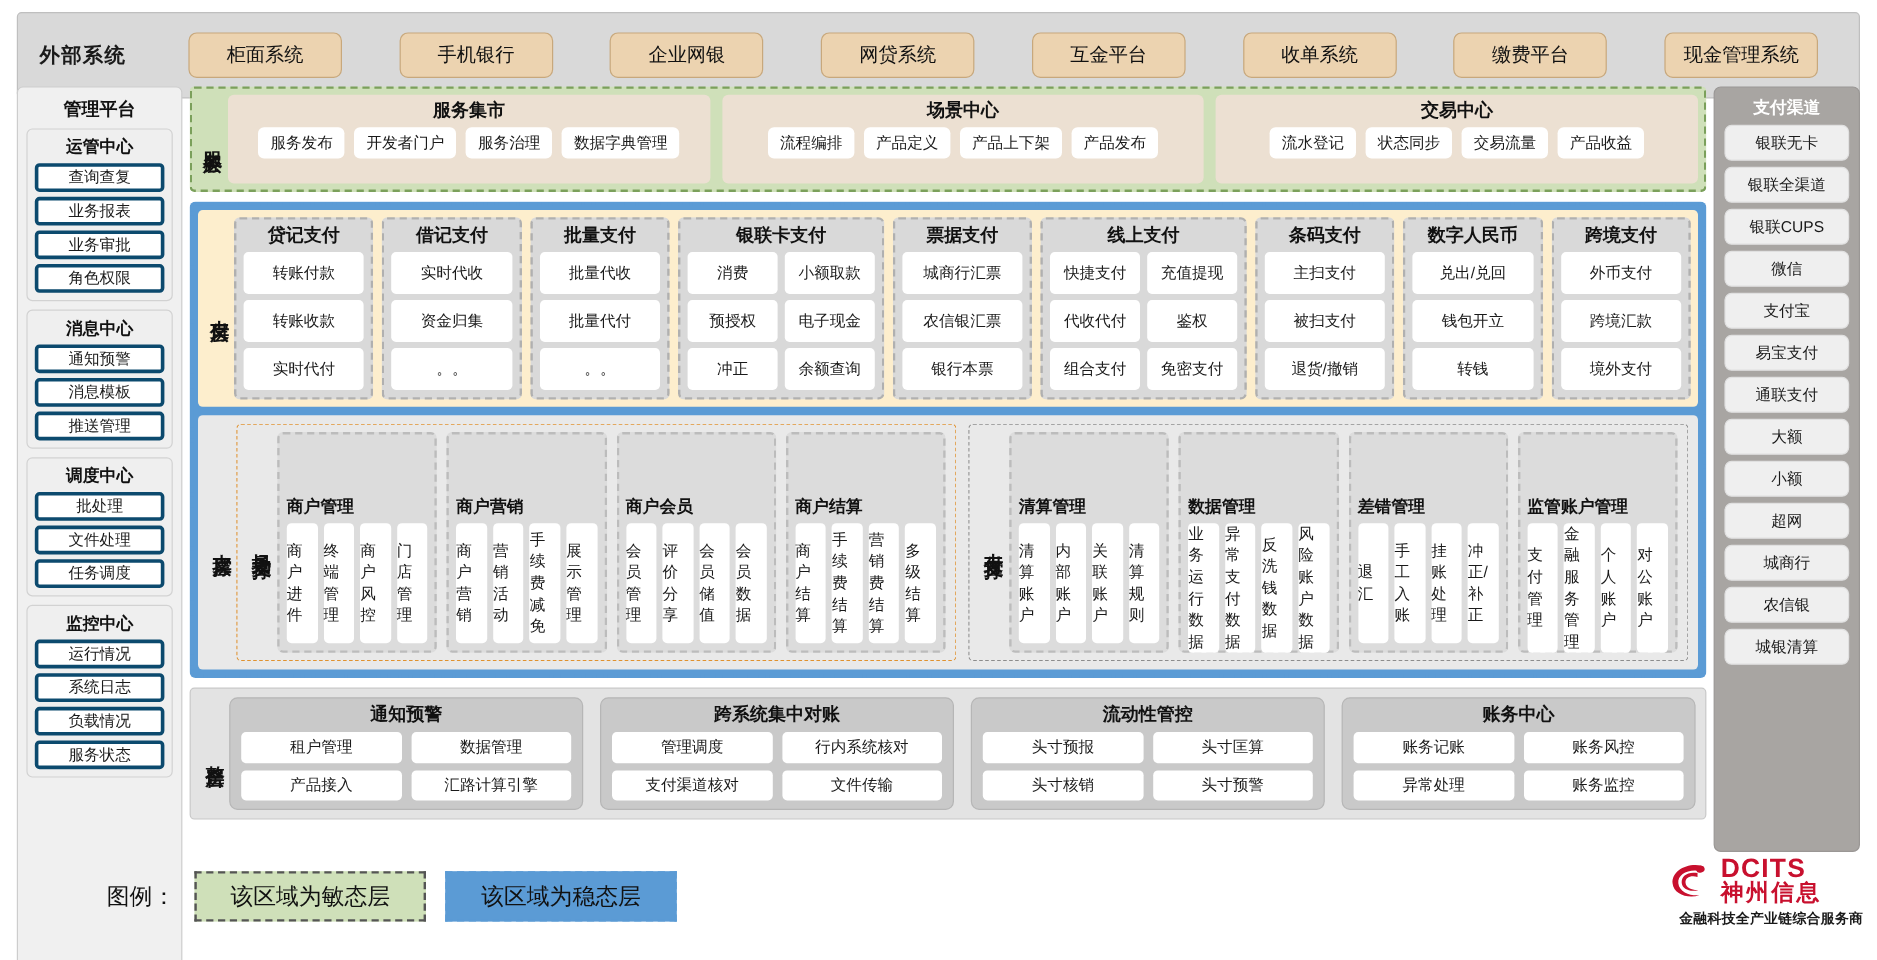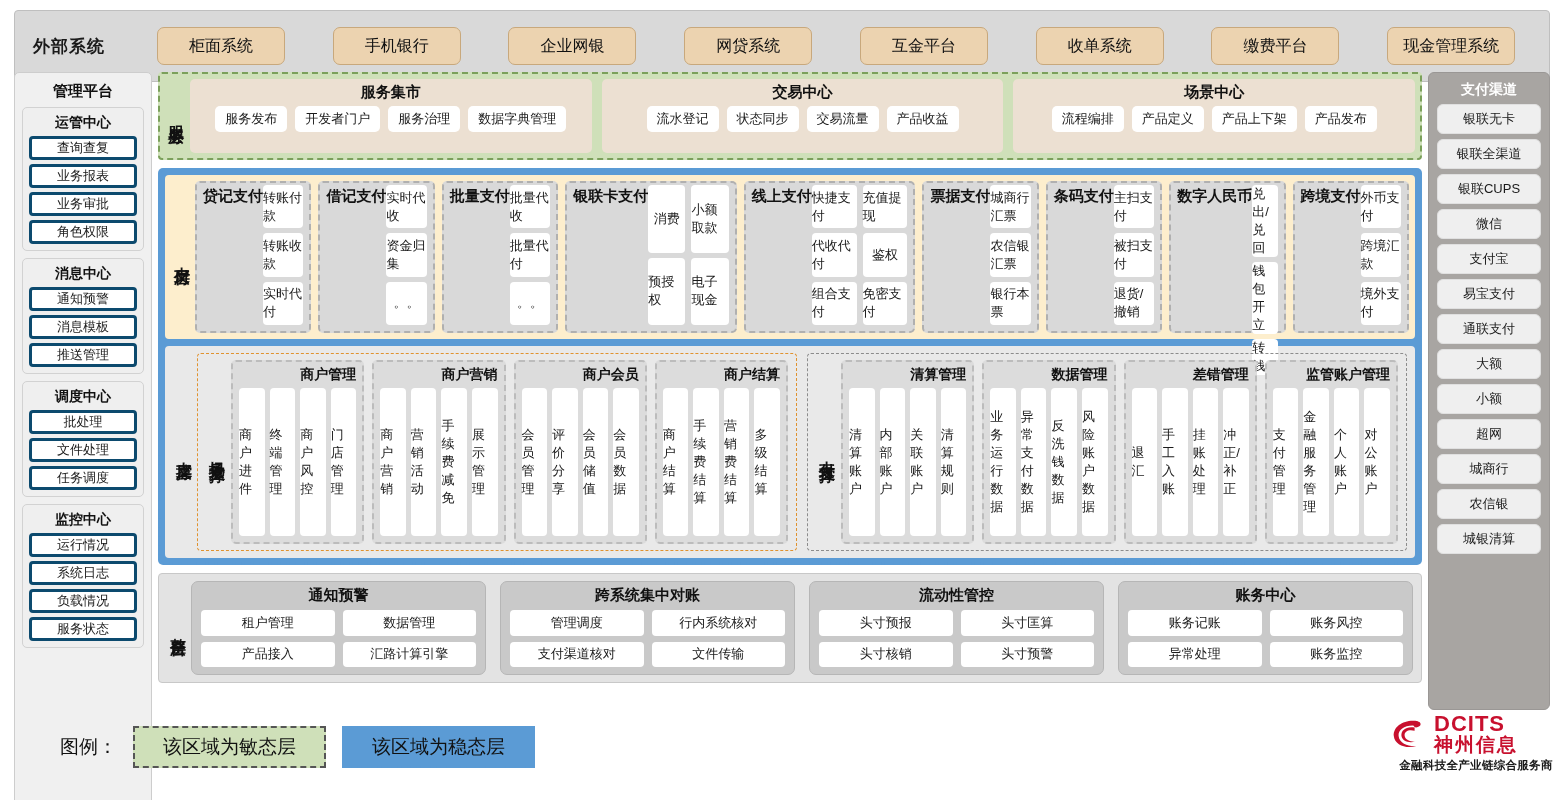--- a/index.html
+++ b/index.html
@@ -91,21 +91,21 @@
   }
 
   
   .pay-layer {
     background: #fdeecd; border-radius: 4px; display: flex; padding: 6px 6px;
     align-items: stretch; height: 164px;
   }
   .pay-groups { display: flex; flex: 1; gap: 7px; padding-left: 3px; }
   .pay-card {
     background: #d9d9d9; border: 2px dashed #b0b0b0; border-radius: 5px;
-    padding: 2px 6px 6px; display: flex; flex-direction: row; flex: 1;
+    padding: 2px 6px 6px; display: flex; flex-direction: column; flex: 1;
   }
   .pay-card.two-col { flex: 1.55; }
   .pay-card-title { text-align: center; font-size: 15px; font-weight: bold; color: #111; padding: 2px 0 4px; }
   .pay-cells { display: flex; flex-direction: column; gap: 5px; flex: 1; }
   .pay-row { display: flex; gap: 6px; flex: 1; }
   .cell {
     background: #ffffff; border-radius: 4px; flex: 1;
     display: flex; align-items: center; justify-content: center;
     font-size: 13px; color: #1a1a1a; min-height: 25px;
   }
@@ -119,40 +119,40 @@
   .sup-zone {
     flex: 1; border-radius: 4px; display: flex; padding: 6px 8px; align-items: stretch;
   }
   .sup-zone.scene { border: 1px dashed #e0922f; }
   .sup-zone.paysup { border: 1px dashed #8c8c8c; }
   .sup-cards { display: flex; flex: 1; gap: 8px; padding-left: 4px; }
   .sup-card {
     flex: 1; background: #dcdcdc; border: 2px dashed #bcbcbc; border-radius: 5px;
     padding: 2px 6px 6px; display: flex; flex-direction: column;
   }
-  .sup-card-title { text-align: right; font-size: 14px; font-weight: bold; color: #111; padding: 2px 0 4px; }
+  .sup-card-title { text-align: left; font-size: 14px; font-weight: bold; color: #111; padding: 2px 0 4px; margin-top: 48px; }
   .sup-cells { display: flex; flex-direction: row; gap: 5px; flex: 1; }
 
   
   .integration-layer {
     margin-top: 8px; background: #e3e3e3; border: 1px solid #c8c8c8; border-radius: 4px;
     display: flex; padding: 7px 8px; align-items: stretch; height: 110px;
   }
   .int-cards { display: flex; flex: 1; gap: 14px; padding-left: 3px; }
   .int-card {
     flex: 1; background: #c9c9c9; border: 1px solid #b6b6b6; border-radius: 7px;
     padding: 2px 9px 7px; display: flex; flex-direction: column;
   }
   .int-card-title { text-align: center; font-size: 15px; font-weight: bold; color: #111; padding: 2px 0 5px; }
   .int-grid { display: flex; flex-direction: column; gap: 6px; flex: 1; }
   .int-row { display: flex; gap: 8px; flex: 1; }
 
   
   .legend { position: absolute; left: 60px; top: 726px; display: flex; align-items: center; gap: 16px; }
-  .legend-label { font-size: 19px; color: #111; }
+  .legend-label { font-size: 19px; color: #111; margin-left: 29px; }
   .legend-box {
     height: 42px; display: flex; align-items: center; justify-content: center;
     font-size: 19px; color: #111; padding: 0 28px;
   }
   .legend-agile { background: #cfe0b9; border: 2px dashed #555; }
   .legend-stable { background: #5b9bd5; border: 2px dashed #5b9bd5; }
 
   
   .logo-area { position: absolute; left: 1388px; top: 712px; width: 176px; text-align: center; }
   .logo-top { display: flex; align-items: center; justify-content: flex-start; gap: 4px; }
@@ -240,37 +240,37 @@
           <div class="svc-card">
             <div class="svc-card-title">服务集市</div>
             <div class="svc-chips">
               <div class="svc-chip">服务发布</div>
               <div class="svc-chip">开发者门户</div>
               <div class="svc-chip">服务治理</div>
               <div class="svc-chip">数据字典管理</div>
             </div>
           </div>
           <div class="svc-card">
+            <div class="svc-card-title">场景中心</div>
+            <div class="svc-chips">
+              <div class="svc-chip">流程编排</div>
+              <div class="svc-chip">产品定义</div>
+              <div class="svc-chip">产品上下架</div>
+              <div class="svc-chip">产品发布</div>
+            </div>
+          </div>
+          <div class="svc-card">
             <div class="svc-card-title">交易中心</div>
             <div class="svc-chips">
               <div class="svc-chip">流水登记</div>
               <div class="svc-chip">状态同步</div>
               <div class="svc-chip">交易流量</div>
               <div class="svc-chip">产品收益</div>
             </div>
           </div>
-          <div class="svc-card">
-            <div class="svc-card-title">场景中心</div>
-            <div class="svc-chips">
-              <div class="svc-chip">流程编排</div>
-              <div class="svc-chip">产品定义</div>
-              <div class="svc-chip">产品上下架</div>
-              <div class="svc-chip">产品发布</div>
-            </div>
-          </div>
         </div>
     </div>
 
     <div class="stable-wrap">
 
       <div class="pay-layer">
         <div class="vlabel">支付层</div>
         <div class="pay-groups" id="pay-groups">
             <div class="pay-card">
               <div class="pay-card-title">贷记支付</div>
@@ -318,50 +318,54 @@
               <div class="pay-card-title">银联卡支付</div>
               <div class="pay-cells">
                 <div class="pay-row">
                   <div class="cell">消费</div>
                   <div class="cell">小额取款</div>
                 </div>
                 <div class="pay-row">
                   <div class="cell">预授权</div>
                   <div class="cell">电子现金</div>
                 </div>
+                <div class="pay-row">
+                  <div class="cell">冲正</div>
+                  <div class="cell">余额查询</div>
+                </div>
+              </div>
+            </div>
+            <div class="pay-card">
+              <div class="pay-card-title">票据支付</div>
+              <div class="pay-cells">
+                <div class="pay-row">
+                  <div class="cell">城商行汇票</div>
+                </div>
+                <div class="pay-row">
+                  <div class="cell">农信银汇票</div>
+                </div>
+                <div class="pay-row">
+                  <div class="cell">银行本票</div>
+                </div>
               </div>
             </div>
             <div class="pay-card two-col">
               <div class="pay-card-title">线上支付</div>
               <div class="pay-cells">
                 <div class="pay-row">
                   <div class="cell">快捷支付</div>
                   <div class="cell">充值提现</div>
                 </div>
                 <div class="pay-row">
                   <div class="cell">代收代付</div>
                   <div class="cell">鉴权</div>
                 </div>
                 <div class="pay-row">
                   <div class="cell">组合支付</div>
                   <div class="cell">免密支付</div>
-                </div>
-              </div>
-            </div>
-            <div class="pay-card">
-              <div class="pay-card-title">票据支付</div>
-              <div class="pay-cells">
-                <div class="pay-row">
-                  <div class="cell">城商行汇票</div>
-                </div>
-                <div class="pay-row">
-                  <div class="cell">农信银汇票</div>
-                </div>
-                <div class="pay-row">
-                  <div class="cell">银行本票</div>
                 </div>
               </div>
             </div>
             <div class="pay-card">
               <div class="pay-card-title">条码支付</div>
               <div class="pay-cells">
                 <div class="pay-row">
                   <div class="cell">主扫支付</div>
                 </div>
                 <div class="pay-row">

